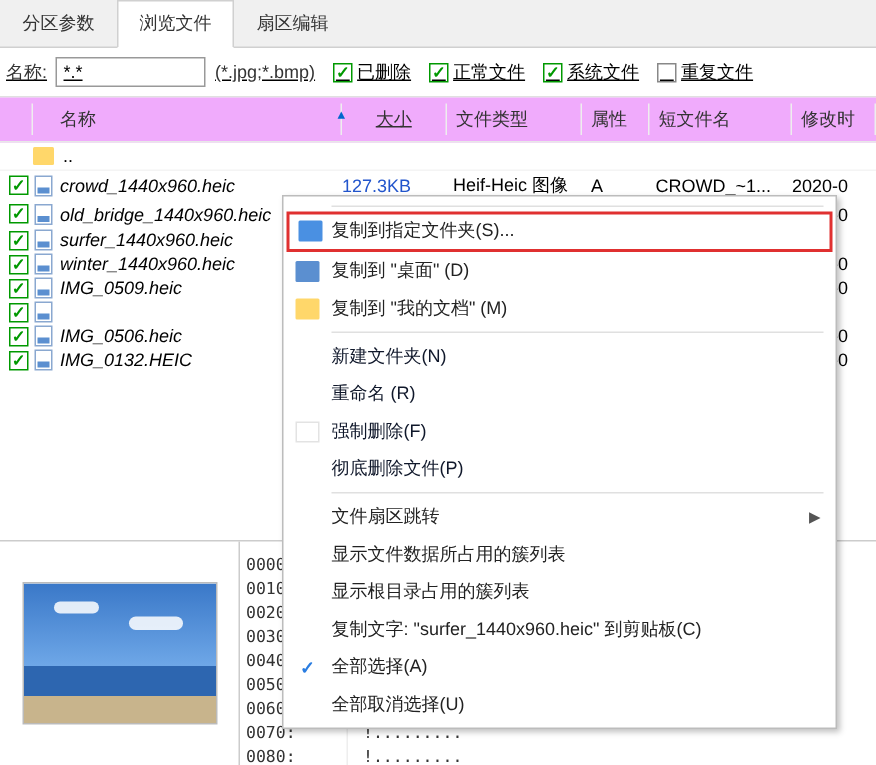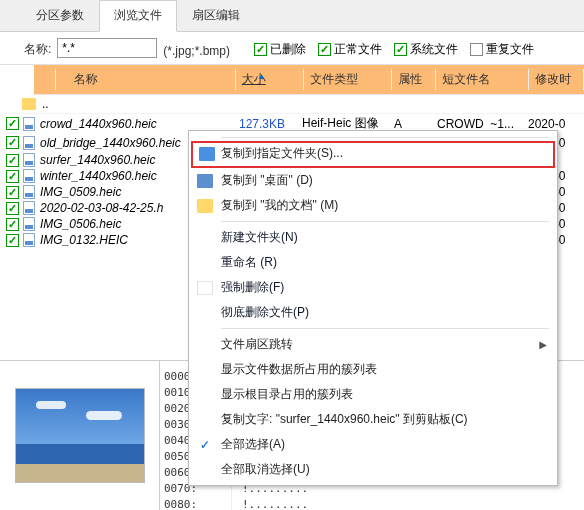--- a/index.html
+++ b/index.html
@@ -1,48 +1,48 @@
 <!DOCTYPE html>
 <html><head>
 <meta charset="utf-8">
 <style>
 * { box-sizing: border-box; margin: 0; padding: 0; font-family: "Microsoft YaHei", "SimSun", sans-serif; font-size: 12px; }
 body { background: #fff; width: 584px; height: 510px; overflow: hidden; position: relative; }
 
-.tabs { display: flex; background: #f0f0f0; border-bottom: 1px solid #d0d0d0; padding-left: 21px; }
+.tabs { display: flex; background: #f0f0f0; border-bottom: 1px solid #d0d0d0; }
 .tab { padding: 6px 14px; border: 1px solid transparent; cursor: pointer; color: #333; }
 .tab.active { background: #fff; border: 1px solid #d0d0d0; border-bottom: 1px solid #fff; margin-bottom: -1px; }
 
-.filter-bar { display: flex; align-items: flex-end; padding: 6px 24px; gap: 6px; border-bottom: 1px solid #e0e0e0; }
+.filter-bar { display: flex; align-items: center; padding: 6px 4px; gap: 6px; border-bottom: 1px solid #e0e0e0; text-decoration: underline; }
 .filter-bar label { color: #333; }
 .filter-input { border: 1px solid #999; padding: 2px 4px; width: 100px; }
-.filter-ext { color: #333; margin-right: 12px; }
+.filter-ext { color: #333; }
 .chk-group { display: flex; align-items: center; gap: 3px; margin-left: 6px; }
 .chk { width: 13px; height: 13px; border: 1px solid #009900; display: inline-flex; align-items: center; justify-content: center; color: #009900; font-size: 11px; font-weight: bold; }
 
-.headers { display: flex; background: #fdba74; border-bottom: 1px solid #e8e8e8; padding: 4px 0; color: #333; position: relative; margin-left: 34px; }
+.headers { display: flex; background: #f0abfc; border-bottom: 1px solid #e8e8e8; padding: 4px 0; color: #333; position: relative; }
 .hcol { padding: 2px 6px; border-right: 1px solid #eee; }
 .hc-check { width: 22px; }
 .hc-name { flex: 1; min-width: 180px; padding-left: 18px; }
-.hc-size { width: 70px; text-align: left; text-decoration: underline; }
+.hc-size { width: 70px; text-align: center; text-decoration: underline; }
 .hc-type { width: 90px; }
 .hc-attr { width: 45px; }
 .hc-short { width: 95px; }
 .hc-mod { width: 56px; }
 .sort-arrow { position: absolute; left: 225px; top: 5px; color: #0066cc; font-size: 10px; }
 
 .folder-row { display: flex; align-items: center; padding: 2px 6px; border-bottom: 1px solid #f4f4f4; }
 .folder-icon { width: 14px; height: 12px; background: #ffd76a; border-radius: 1px; margin-left: 16px; margin-right: 6px; }
 
 .file-row { display: flex; align-items: center; padding: 1px 6px; white-space: nowrap; }
 .file-row .chk { margin-right: 4px; }
 .file-icon { width: 12px; height: 14px; background: #fff; border: 1px solid #8aa8d0; margin-right: 5px; position: relative; }
 .file-icon::before { content: ""; position: absolute; bottom: 1px; left: 1px; right: 1px; height: 4px; background: #5b8fd0; }
 .fc-name { flex: 1; min-width: 178px; overflow: hidden; text-overflow: ellipsis; font-style: italic; }
-.fc-size { width: 68px; text-align: center; color: #2255cc; }
+.fc-size { width: 68px; text-align: left; color: #2255cc; }
 .fc-type { width: 92px; padding-left: 6px; }
 .fc-attr { width: 45px; padding-left: 6px; }
 .fc-short { width: 95px; padding-left: 4px; overflow: hidden; }
 .fc-mod { width: 50px; }
 
 .context-menu { position: absolute; left: 188px; top: 130px; width: 370px; background: #fff; border: 1px solid #bcbcbc; box-shadow: 2px 2px 4px rgba(0,0,0,0.25); padding: 3px 2px; z-index: 10; }
 .menu-item { display: flex; align-items: center; padding: 4px 8px 4px 30px; position: relative; cursor: pointer; color: #222; }
 .menu-item.disabled { color: #0f172a; }
 .menu-item.highlight { border: 2px solid #e03030; padding: 2px 6px 4px 28px; }
 .menu-sep { height: 1px; background: #e0e0e0; margin: 3px 6px 3px 30px; }
@@ -159,21 +159,20 @@
       <span class="fc-name">IMG_0509.heic</span>
       <span class="fc-size"></span>
       <span class="fc-type"></span>
       <span class="fc-attr"></span>
       <span class="fc-short"></span>
       <span class="fc-mod">2020-0</span>
     </div>
     <div class="file-row">
       <span class="chk">✓</span>
       <span class="file-icon"></span>
-      <span class="fc-name">2020-02-03-08-42-25.h</span>
       <span class="fc-size"></span>
       <span class="fc-type"></span>
       <span class="fc-attr"></span>
       <span class="fc-short"></span>
       <span class="fc-mod">2020-0</span>
     </div>
     <div class="file-row">
       <span class="chk">✓</span>
       <span class="file-icon"></span>
       <span class="fc-name">IMG_0506.heic</span>

